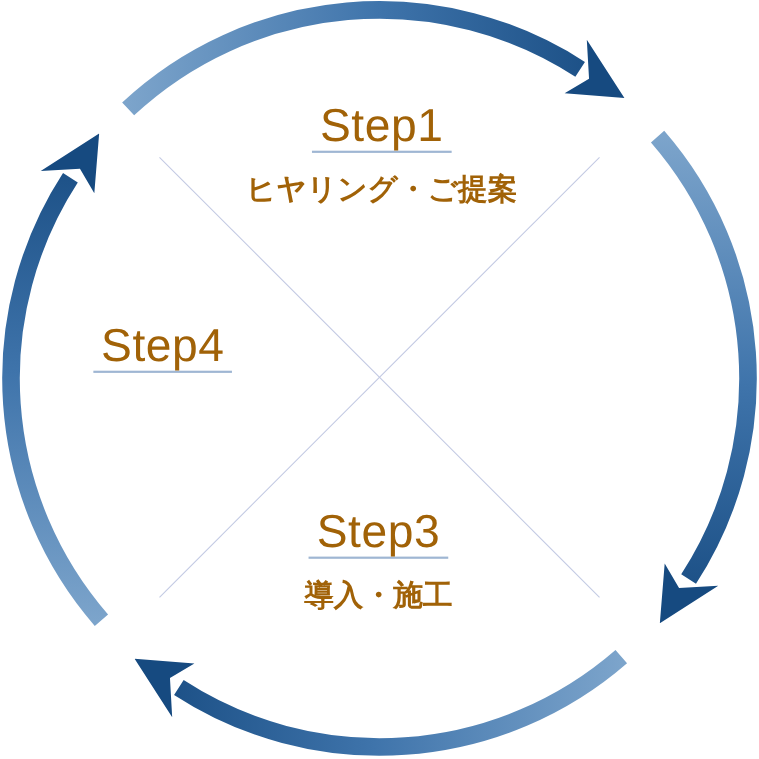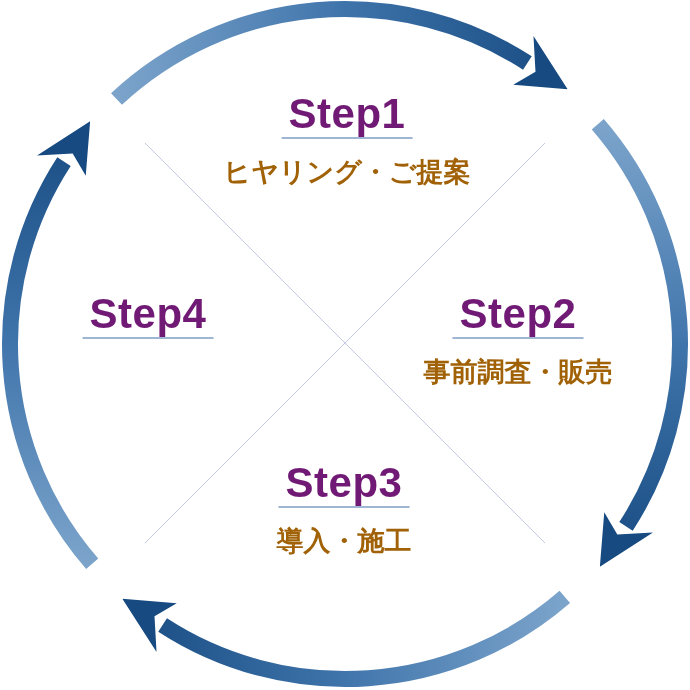--- a/index.html
+++ b/index.html
@@ -20,24 +20,24 @@
     inset: 0;
   }
   .step-block {
     position: absolute;
     transform: translateX(-50%);
     text-align: center;
   }
   .step-label {
     display: inline-block;
     font-size: 42px;
-    font-weight: 700;
+    font-weight: 400;
     letter-spacing: 0.5px;
     line-height: 1;
-    color: #701a75;
+    color: #a16207;
     padding: 0 7px 2px 7px;
     border-bottom: 2px solid #9FB6D3;
     text-align: center;
   }
   .step-caption {
     margin-top: 17px;
     font-size: 27px;
     font-weight: 700;
     line-height: 1.2;
     color: #a16207;
@@ -87,24 +87,20 @@
     <path d="M 597.8 124.2 A 335 335 0 0 1 626.0 526.4" fill="none" stroke="url(#g2)" stroke-width="16" marker-end="url(#arrow)"></path>
     <path d="M 564.8 596.9 A 335 335 0 0 1 162.6 625.0" fill="none" stroke="url(#g3)" stroke-width="16" marker-end="url(#arrow)"></path>
     <path d="M 92.2 563.8 A 335 335 0 0 1 64.0 161.6" fill="none" stroke="url(#g4)" stroke-width="16" marker-end="url(#arrow)"></path>
   </svg>
 
   <div class="step-block pos-1">
     <div class="step-label">Step1</div>
     <div class="step-caption">ヒヤリング・ご提案</div>
   </div>
 
-  <div class="step-block pos-2">
-    <div class="step-label">Step2</div>
-    <div class="step-caption">事前調査・販売</div>
-  </div>
 
   <div class="step-block pos-3">
     <div class="step-label">Step3</div>
     <div class="step-caption">導入・施工</div>
   </div>
 
   <div class="step-block pos-4">
     <div class="step-label">Step4</div>
   </div>
 

